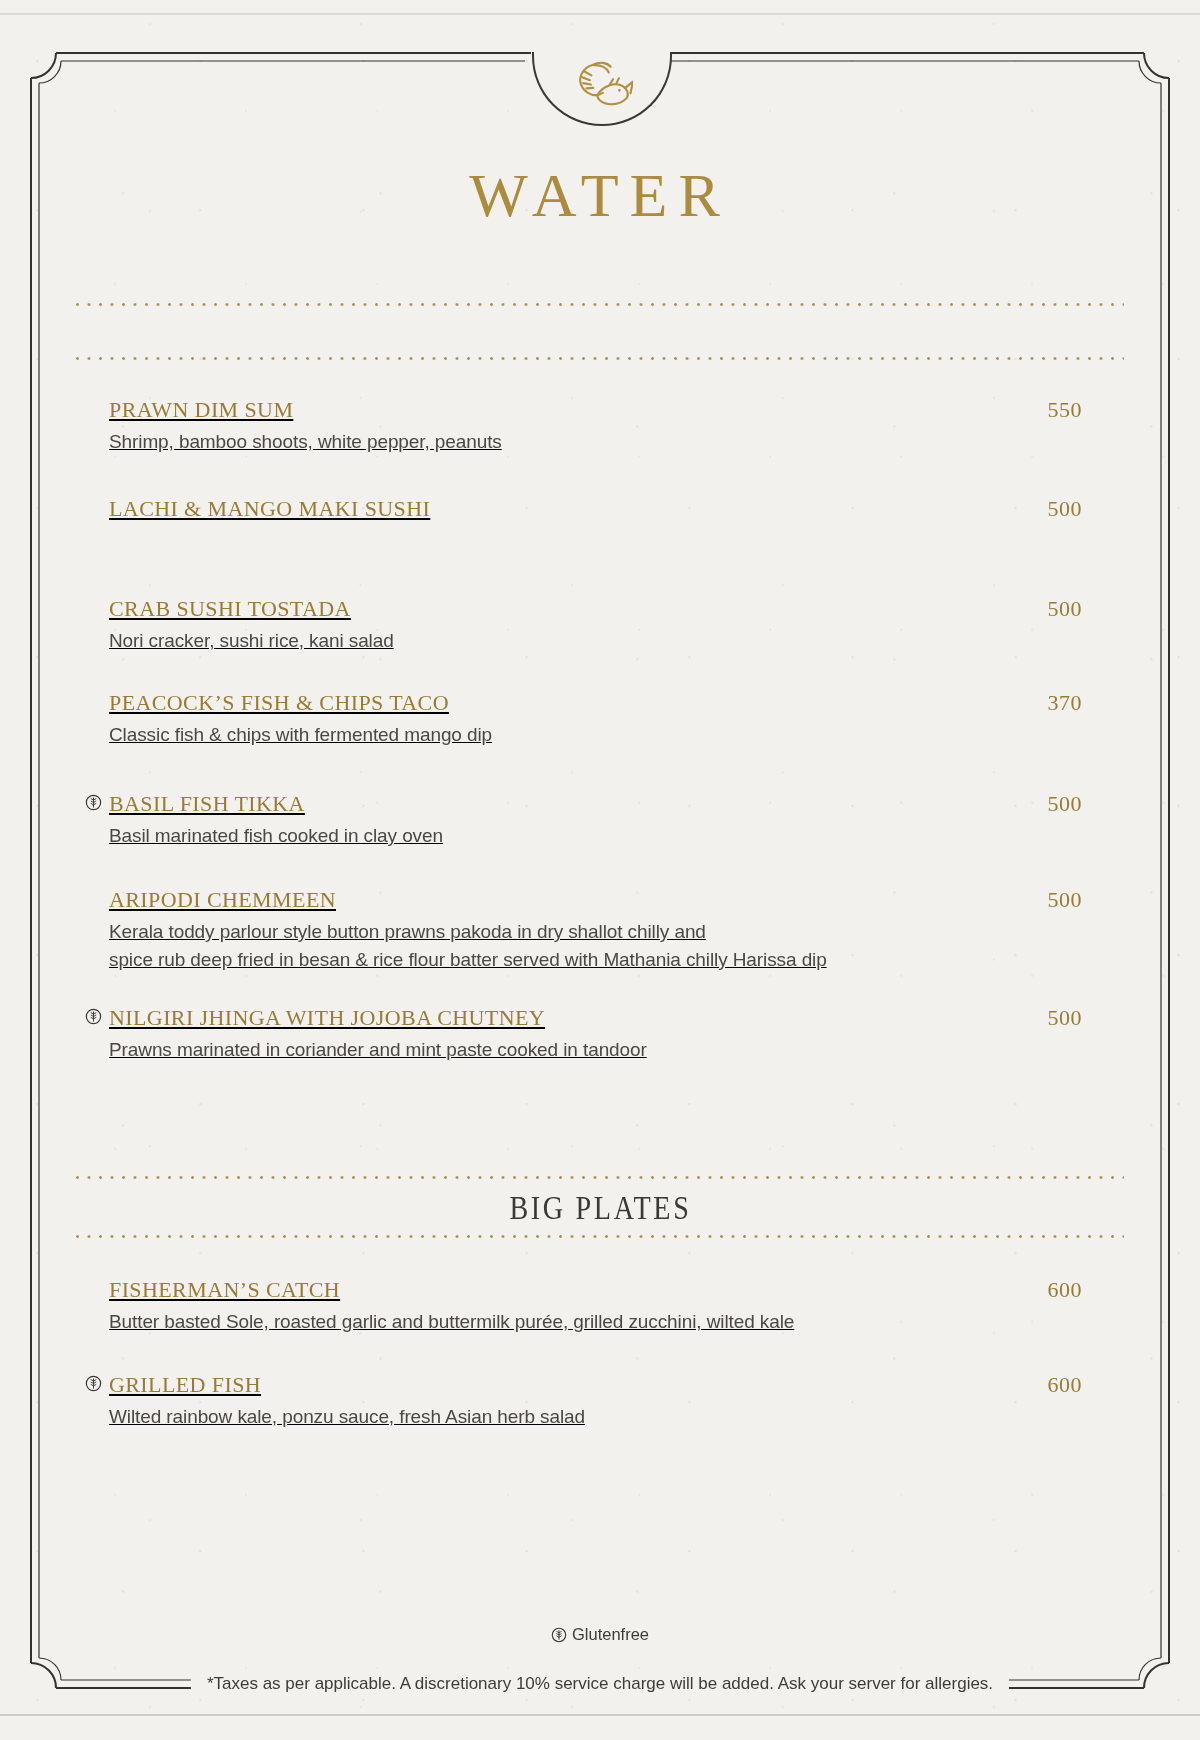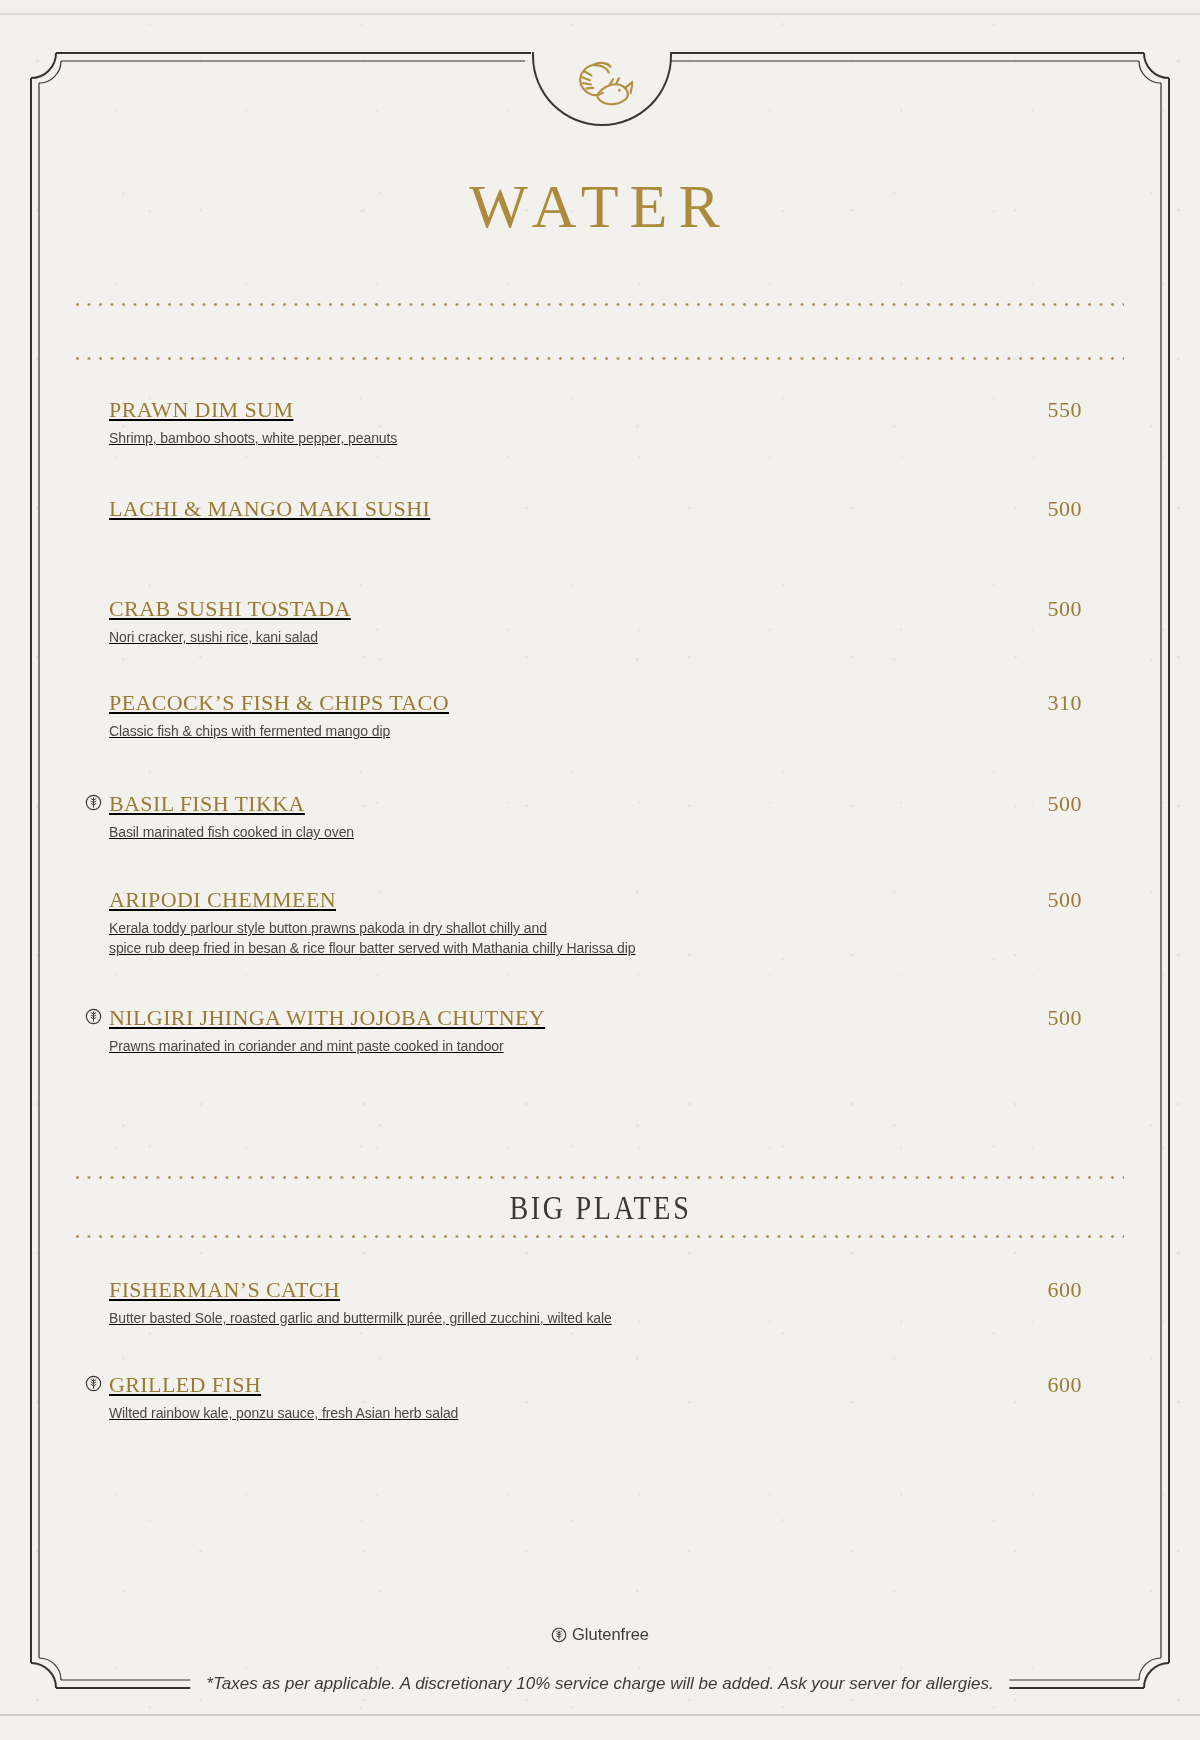--- a/index.html
+++ b/index.html
@@ -24,21 +24,21 @@
 
   .notch{
     position:absolute;top:52px;left:50%;width:136px;height:72px;margin-left:-68px;
     background:#f2f1ed;border:2px solid #3a3833;border-top:none;
     border-radius:0 0 70px 70px;
     display:flex;align-items:center;justify-content:center;
   }
   .notch svg{margin-top:-4px;}
 
   .title{
-    position:absolute;top:175px;left:0;right:0;margin:0;
+    position:absolute;top:164px;left:0;right:0;margin:0;
     text-align:center;
     font-family:"Liberation Serif", serif;font-weight:400;
     font-size:62px;line-height:1;letter-spacing:11px;
     color:#ac8b3c;
   }
 
   .dotted{
     position:absolute;left:76px;right:76px;height:3px;
     background-image:radial-gradient(circle at 1.5px 1.5px, #ad9050 1.15px, rgba(0,0,0,0) 1.6px);
     background-size:11.5px 3px;background-repeat:repeat-x;
@@ -57,36 +57,36 @@
     font-family:"Liberation Serif", serif;font-size:22px;line-height:1.1;
     letter-spacing:.4px;color:#997b33;font-weight:400;
   }
   .item .price{
     position:absolute;top:0;right:122px;
     font-family:"Liberation Serif", serif;font-size:22px;line-height:1.1;
     color:#997b33;letter-spacing:.5px;
   }
   .item .desc{
     margin:6px 160px 0 105px;
-    font-size:14px;line-height:1.45;color:#4a4841;letter-spacing:-.1px;
+    font-size:19px;line-height:1.45;color:#4a4841;letter-spacing:-.1px;
     white-space:pre-line;
   }
   .gf-badge{position:absolute;left:81px;top:2px;color:#3a3833;}
 
   .legend{
     position:absolute;top:1625px;left:0;right:0;
     display:flex;align-items:center;justify-content:center;gap:5px;
     color:#3e3c37;font-size:16.5px;
   }
   .legend .gf-icon{color:#3a3833;display:inline-flex;}
 
   .footer-note{
     position:absolute;top:1684px;left:50%;transform:translate(-50%,-50%);
     background:#f2f1ed;padding:2px 16px;white-space:nowrap;
-    font-size:17px;color:#3e3c37;letter-spacing:0;font-style:italic;
+    font-size:17px;color:#3e3c37;letter-spacing:0;
   }
 </style>
 </head>
 <body>
 
 <div class="page">
 
   <div class="edge-top"></div>
   <div class="edge-bottom"></div>
 
@@ -133,21 +133,21 @@
   </div>
 
   <div class="item" style="top:597px">
     <span class="iname">CRAB SUSHI TOSTADA</span>
     <span class="price">500</span>
     <div class="desc">Nori cracker, sushi rice, kani salad</div>
   </div>
 
   <div class="item" style="top:691px">
     <span class="iname">PEACOCK’S FISH &amp; CHIPS TACO</span>
-    <span class="price">310</span>
+    <span class="price">370</span>
     <div class="desc">Classic fish &amp; chips with fermented mango dip</div>
   </div>
 
   <div class="item" style="top:792px">
     <span class="gf-badge">
       <svg width="17" height="17" viewBox="0 0 20 20" fill="none" stroke="currentColor">
         <circle cx="10" cy="10" r="8.4" stroke-width="1.4"></circle>
         <path stroke-width="1.1" stroke-linecap="round" d="M10 4.5 V15.5 M10 7.2 L7.2 5.6 M10 7.2 L12.8 5.6 M10 10 L7.2 8.4 M10 10 L12.8 8.4 M10 12.8 L7.2 11.2 M10 12.8 L12.8 11.2"></path>
       </svg>
     </span>

